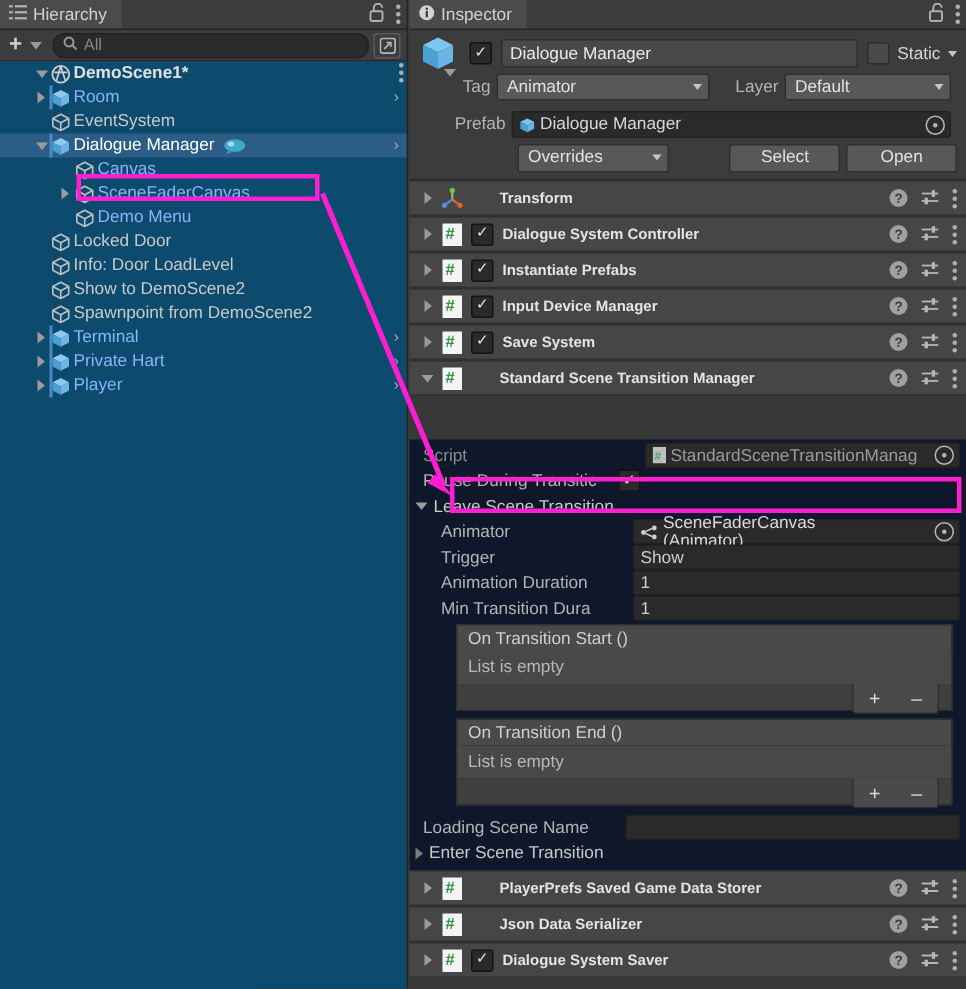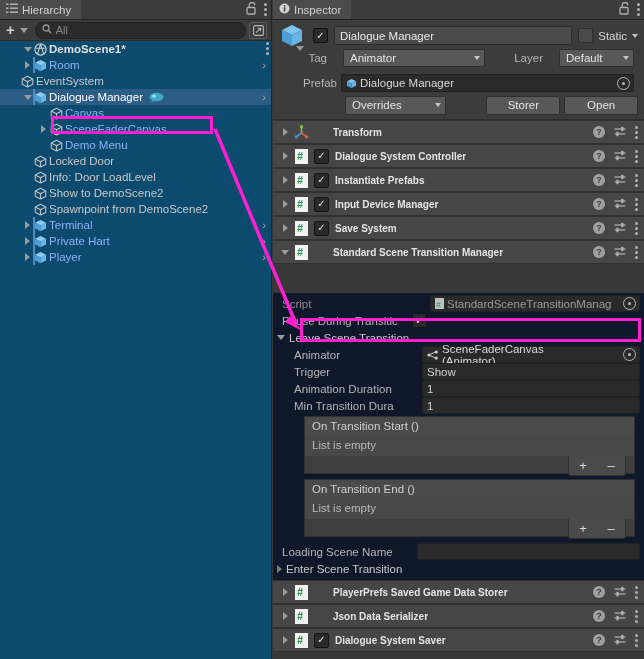--- a/index.html
+++ b/index.html
@@ -56,21 +56,21 @@
   .go-row1{display:flex;align-items:center;gap:6px;height:19px;}
   .gobig{width:26px;height:26px;position:relative;flex:0 0 26px;margin-right:2px;}
   .cbx{width:13px;height:13px;background:#2a2a2a;border:1px solid #131313;border-radius:2px;
        display:flex;align-items:center;justify-content:center;color:#e6e6e6;font-size:10px;line-height:10px;}
   .namefield{flex:1;height:17px;background:#4a4a4a;border:1px solid #2d2d2d;border-radius:2px;
              display:flex;align-items:center;padding:0 5px;color:#eaeaea;font-size:11.5px;}
   .staticbox{display:flex;align-items:center;gap:5px;}
   .statcbx{width:13px;height:13px;background:#4a4a4a;border:1px solid #2d2d2d;border-radius:2px;}
   .dropcar{width:0;height:0;border-top:4px solid #c6c6c6;border-left:3.5px solid transparent;border-right:3.5px solid transparent;}
 
-  .go-row2{display:flex;align-items:center;gap:16px;height:18px;margin-top:4px;padding-left:22px;}
+  .go-row2{display:flex;align-items:center;gap:4px;height:18px;margin-top:4px;padding-left:22px;}
   .flabel{color:#b4b4b4;font-size:11.5px;text-align:right;}
   .dropdown{height:16px;background:#585858;border:1px solid #2f2f2f;border-radius:2px;
             display:flex;align-items:center;justify-content:space-between;padding:0 4px 0 6px;
             color:#e2e2e2;font-size:11.5px;}
 
   .prefab-row{display:flex;align-items:center;gap:4px;height:18px;margin-top:7px;}
   .objfield{height:16px;background:#2a2a2a;border:1px solid #212121;border-radius:2px;
             display:flex;align-items:center;justify-content:space-between;padding:0 3px 0 4px;
             color:#d8d8d8;font-size:11.5px;}
   .objfield .left{display:flex;align-items:center;gap:3px;overflow:hidden;}
@@ -202,21 +202,21 @@
           <span class="gicon">
             <svg width="13" height="13" viewBox="0 0 13 13">
               <path d="M6.5 1 L12 3.8 L6.5 6.6 L1 3.8 Z" fill="#8ccaf0"></path>
               <path d="M1 3.8 L6.5 6.6 L6.5 12.2 L1 9.4 Z" fill="#4ba0d6"></path>
               <path d="M12 3.8 L6.5 6.6 L6.5 12.2 L12 9.4 Z" fill="#6cb5e7"></path>
             </svg>
           </span>
           <span class="lbl" style="color:#8ab4f8;">Room</span>
           <span class="chev">›</span>
         </div>
-        <div class="row" style="padding-left:9px;">
+        <div class="row" style="padding-left:22px;">
           <span class="arrow"></span>
           <span class="gicon">
             <svg width="13" height="13" viewBox="0 0 13 13">
               <path d="M6.5 1.2 L11.8 4 L6.5 6.8 L1.2 4 Z M1.2 4 L1.2 9.2 L6.5 12 L11.8 9.2 L11.8 4" fill="none" stroke="#c0c0c0" stroke-width="1.1" stroke-linejoin="round"></path>
               <line x1="6.5" y1="6.8" x2="6.5" y2="12" stroke="#c0c0c0" stroke-width="1.1"></line>
             </svg>
           </span>
           <span class="lbl" style="color:#c9c9c9;">EventSystem</span>
         </div>
         <div class="row sel" style="padding-left:22px;">
@@ -443,21 +443,21 @@
               </span>
           </div>
         </div>
 
         <div class="prefab-row2">
           <div class="dropdown" style="width:101px;height:17px;">
             <span>Overrides</span>
             <span class="dropcar"></span>
           </div>
           <div class="btn" style="width:81px;margin-left:36px;">
-            <span>Storer</span>
+            <span>Select</span>
           </div>
           <div class="btn" style="width:81px;">
             <span>Open</span>
           </div>
         </div>
       </div>
 
       <div id="comps-top">
           <div class="comp">
             <span class="foldw">

